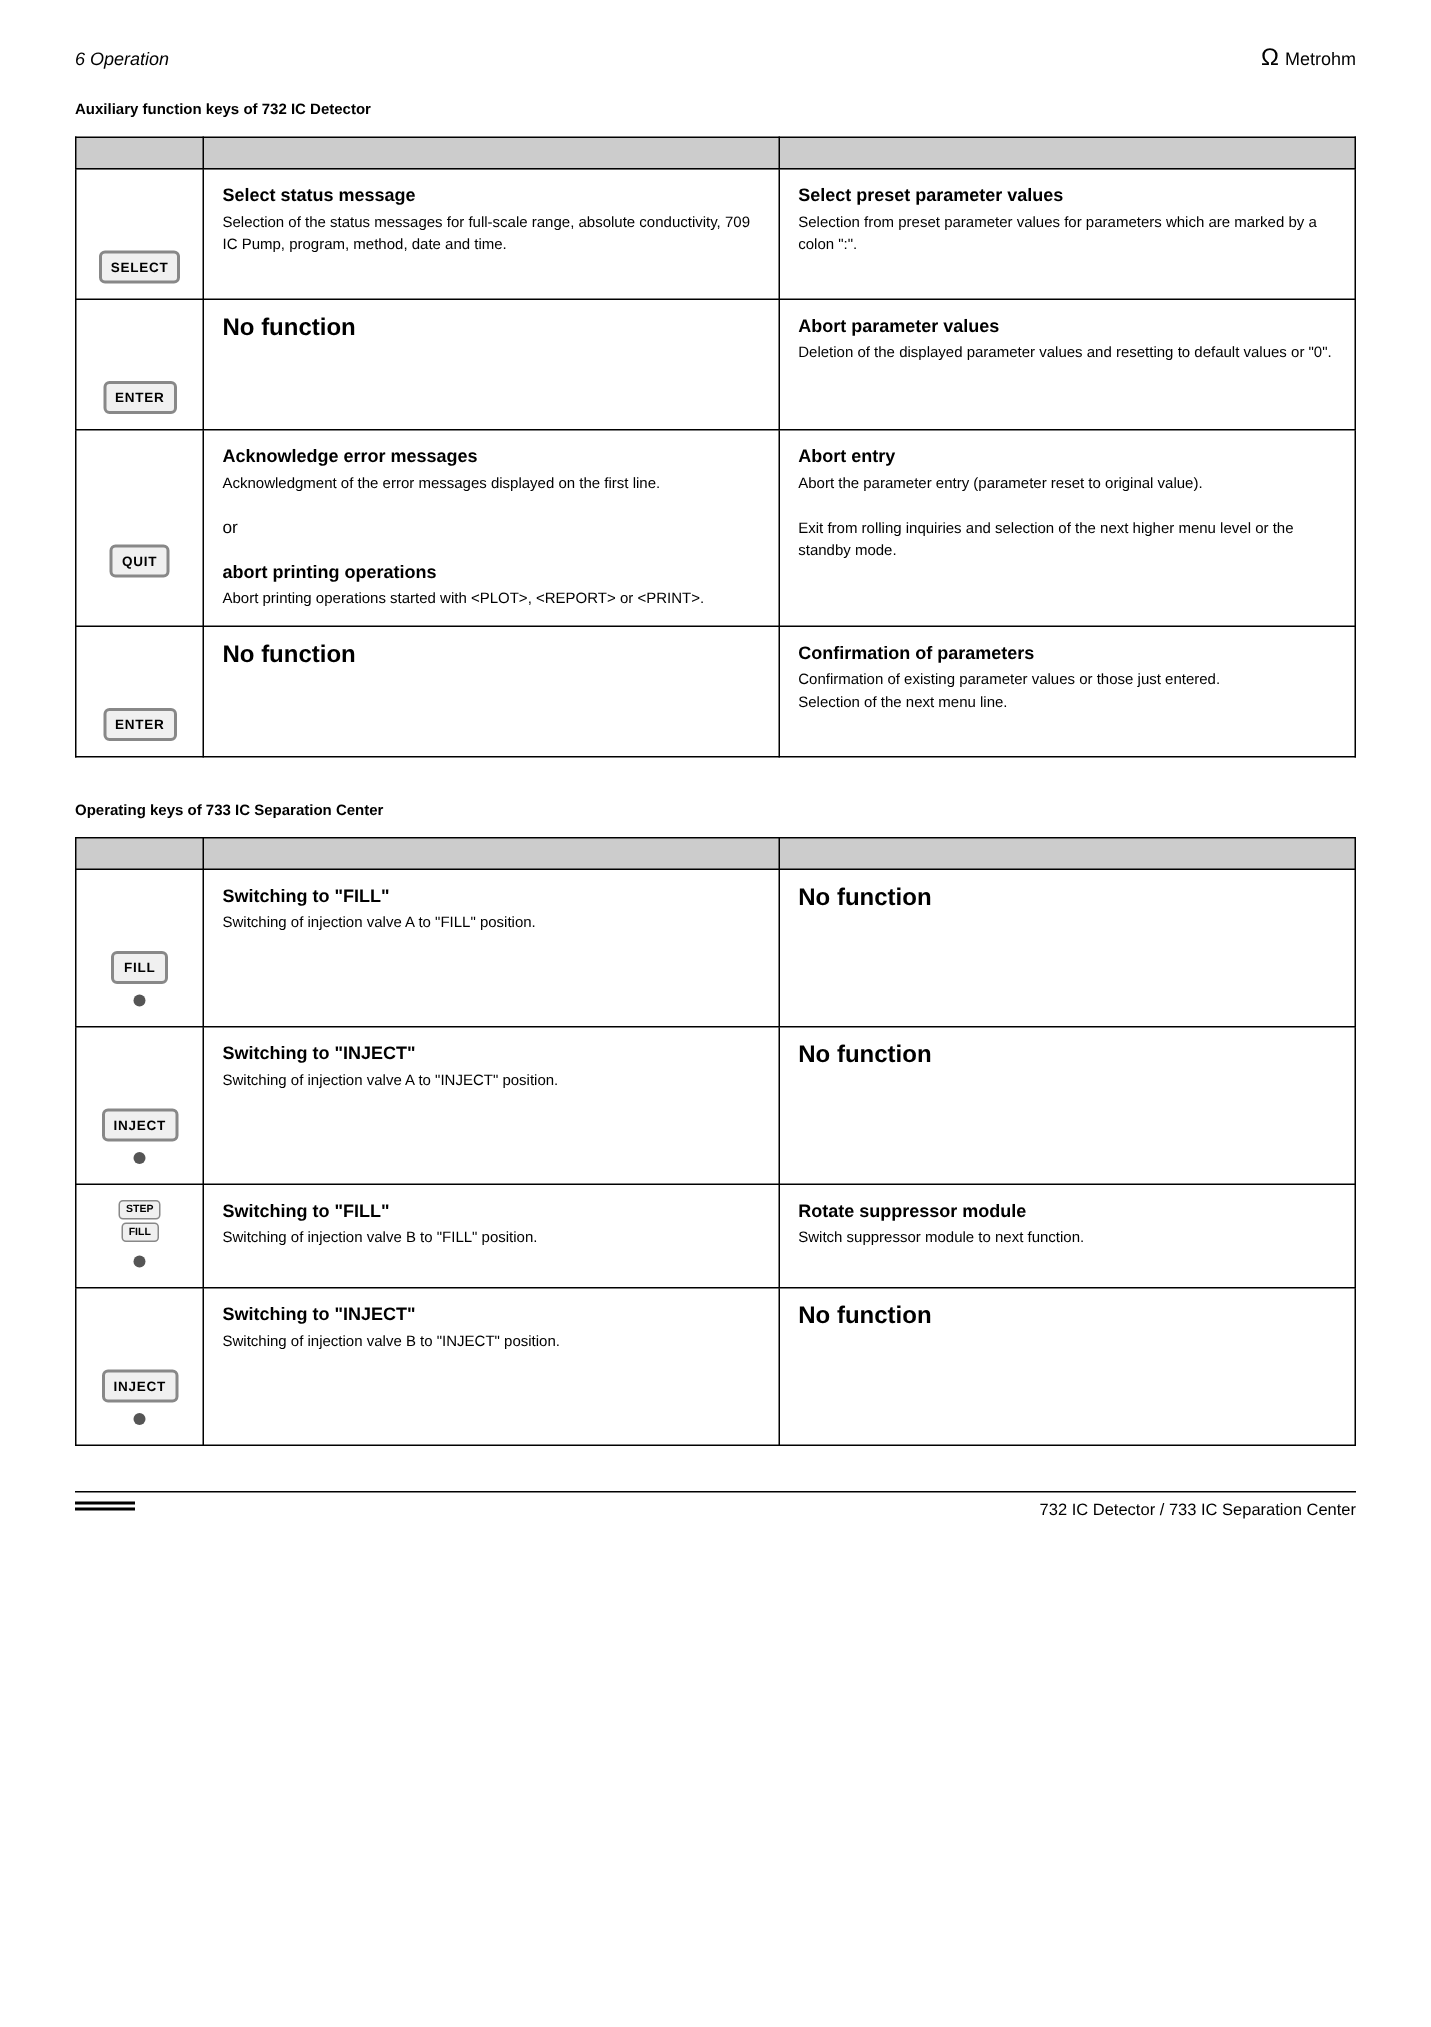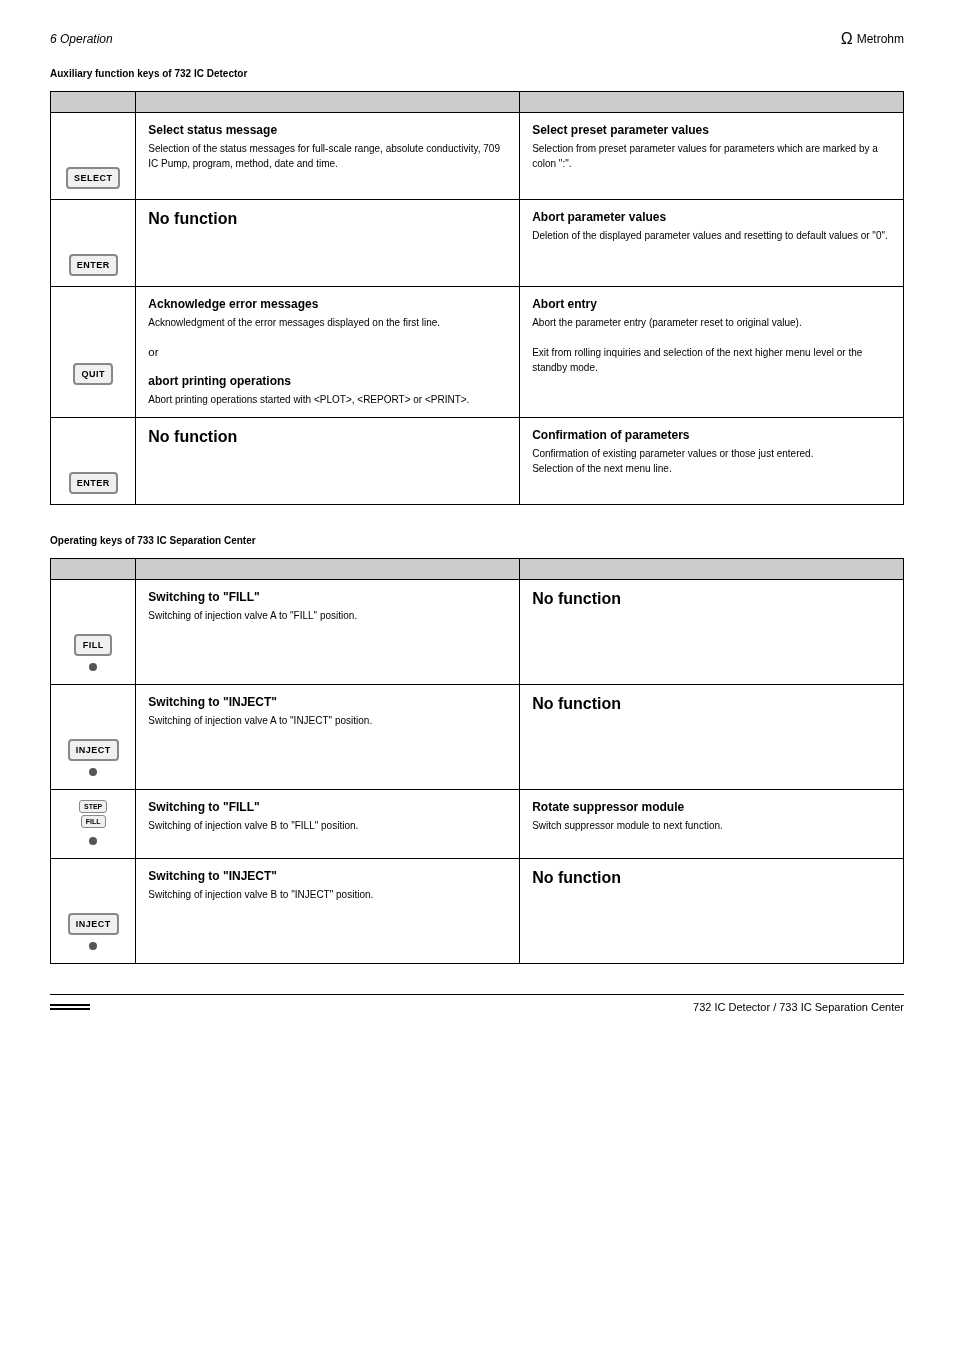--- a/index.html
+++ b/index.html
@@ -96,21 +96,21 @@
       font-size: 10px;
       line-height: 1.5;
     }
     .no-func {
       font-weight: bold;
       font-size: 16px;
     }
     .footer {
       display: flex;
       justify-content: space-between;
-      align-items: center;
+      align-items: flex-start;
       margin-top: 20px;
       border-top: 1px solid #000;
       padding-top: 6px;
     }
     .footer-lines {
       display: flex;
       flex-direction: column;
       gap: 2px;
     }
     .footer-line {

